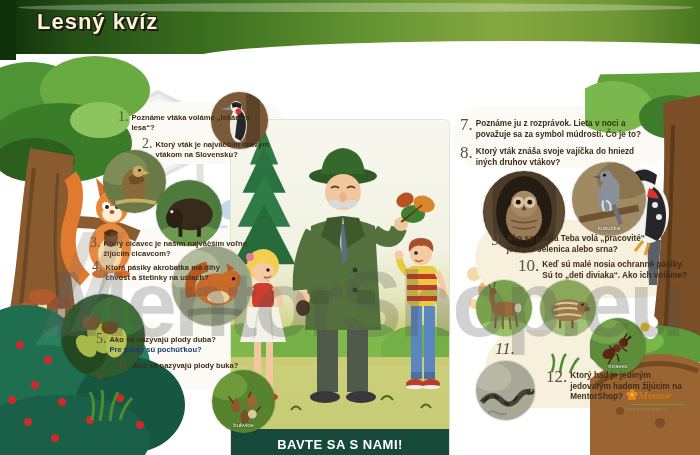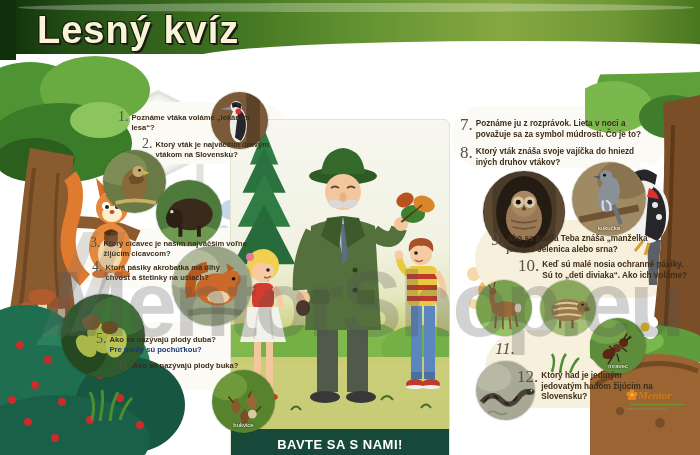--- a/index.html
+++ b/index.html
@@ -6,21 +6,21 @@
   #poster{position:relative;width:700px;height:455px;overflow:hidden;background:#ffffff;
     font-family:"Liberation Sans",sans-serif;}
   
   .header{position:absolute;left:0;top:0;width:700px;height:54px;z-index:8;
     background:linear-gradient(90deg,#102e0b 0%,#234e15 10%,#3c6f1f 30%,#639331 52%,#86a842 72%,#6f9735 88%,#49761f 100%);}
   .header:before{content:"";position:absolute;left:18px;top:3px;right:6px;height:9px;border-radius:50%;
     background:rgba(255,255,255,.28);}
   .header-edge{position:absolute;left:0;top:0;width:16px;height:60px;background:#10300c;z-index:9;}
   .header-sweep{position:absolute;left:195px;top:41px;width:640px;height:34px;background:#ffffff;
     border-radius:50%;z-index:9;}
-  .title{position:absolute;left:37px;top:9px;z-index:10;font-size:38px;font-weight:bold;color:#f8f4d6;
+  .title{position:absolute;left:37px;top:9px;z-index:10;font-size:22px;font-weight:bold;color:#f8f4d6;
     letter-spacing:1px;text-shadow:2px 2px 0 #1c1c14,-1px -1px 0 #1c1c14,1px -1px 0 #1c1c14,-1px 1px 0 #1c1c14;}
   
   .deco{position:absolute;z-index:1;}
   .cloud{position:absolute;border-radius:45px;z-index:2;}
   .cl-white{background:#fbfaf4;}
   .cl-beige{background:#f7f0dc;}
   .scene{position:absolute;z-index:3;}
   
   .panel{position:absolute;left:230px;top:88px;width:218px;height:340px;z-index:4;border-radius:6px;
     border:1px solid #e3e3d2;overflow:hidden;
@@ -39,21 +39,21 @@
   .q .num{font-family:"Liberation Serif",serif;color:#565045;line-height:1;flex:none;}
   .q .txt{font-weight:bold;color:#3e2c19;line-height:1.3;padding-top:3px;}
   .q-l .num{font-size:14px;} .q-l .txt{font-size:7.6px;}
   .q-r .num{font-size:17px;} .q-r .txt{font-size:8.2px;}
   .txt .extra{color:#1c3a72;display:block;}
   .q1{left:118px;top:110px;width:142px;} .q2{left:142px;top:137px;width:152px;}
   .q3{left:90px;top:236px;width:162px;}  .q4{left:92px;top:260px;width:152px;}
   .q5{left:96px;top:332px;width:152px;}  .q6{left:119px;top:358px;width:132px;}
   .q7{left:460px;top:116px;width:196px;} .q8{left:460px;top:144px;width:178px;}
   .q9{left:491px;top:231px;width:168px;} .q10{left:484px;top:257px;width:175px;margin-left:34px;}
-  .q11{left:495px;top:340px;width:163px;font-style:italic;}.q12{left:517px;top:368px;width:142px;}
+  .q11{left:495px;top:340px;width:163px;font-style:italic;}.q12{left:546px;top:368px;width:142px;}
   
   .p-woodpecker{left:211px;top:92px;width:57px;height:57px;}
   .p-eagle{left:103px;top:150px;width:63px;height:63px;}
   .p-bison{left:156px;top:180px;width:66px;height:66px;}
   .p-squirrel{left:172px;top:246px;width:80px;height:80px;}
   .p-acorns{left:61px;top:294px;width:84px;height:84px;}
   .p-beechnuts{left:212px;top:370px;width:63px;height:63px;}
   .p-owl{left:483px;top:171px;width:82px;height:82px;}
   .p-cuckoo{left:572px;top:162px;width:74px;height:74px;}
   .p-deer{left:476px;top:280px;width:56px;height:56px;}
@@ -511,32 +511,32 @@
   <div class="q q-r q7">
     <span class="num">7.</span>
     <span class="txt">Poznáme ju z rozprávok. Lieta v noci a považuje sa za symbol múdrosti. Čo je to?</span>
   </div>
   <div class="q q-r q8">
     <span class="num">8.</span>
     <span class="txt">Ktorý vták znáša svoje vajíčka do hniezd iných druhov vtákov?</span>
   </div>
   <div class="q q-r q9">
     <span class="num">9.</span>
-    <span class="txt">Ako sa podľa Teba znáša „manželka“ jeleňa? Jelenica alebo srna?</span>
+    <span class="txt">Ako sa podľa Teba volá „pracovité“ jeleňa? Jelenica alebo srna?</span>
   </div>
   <div class="q q-r q10">
     <span class="num">10.</span>
     <span class="txt">Keď sú malé nosia ochranné pásiky. Sú to „deti diviaka“. Ako ich voláme?</span>
   </div>
   <div class="q q-r q11">
     <span class="num">11.</span>
   </div>
   <div class="q q-r q12">
     <span class="num">12.</span>
-    <span class="txt">Ktorý had je jediným jedovatým hadom žijúcim na Slovensku?</span>
+    <span class="txt">Ktorý had je jediným jedovatým hadom žijúcim na MentorShop?</span>
   </div>
 
   <div class="header"></div>
   <div class="header-edge"></div>
   <div class="header-sweep"></div>
   <div class="title">Lesný kvíz</div>
 
   <div class="wm-slash" style="left:62px;top:232px;"></div>
   <div class="wm-slash" style="left:90px;top:232px;"></div>
   <div class="watermark">MentorShop.eu</div>

